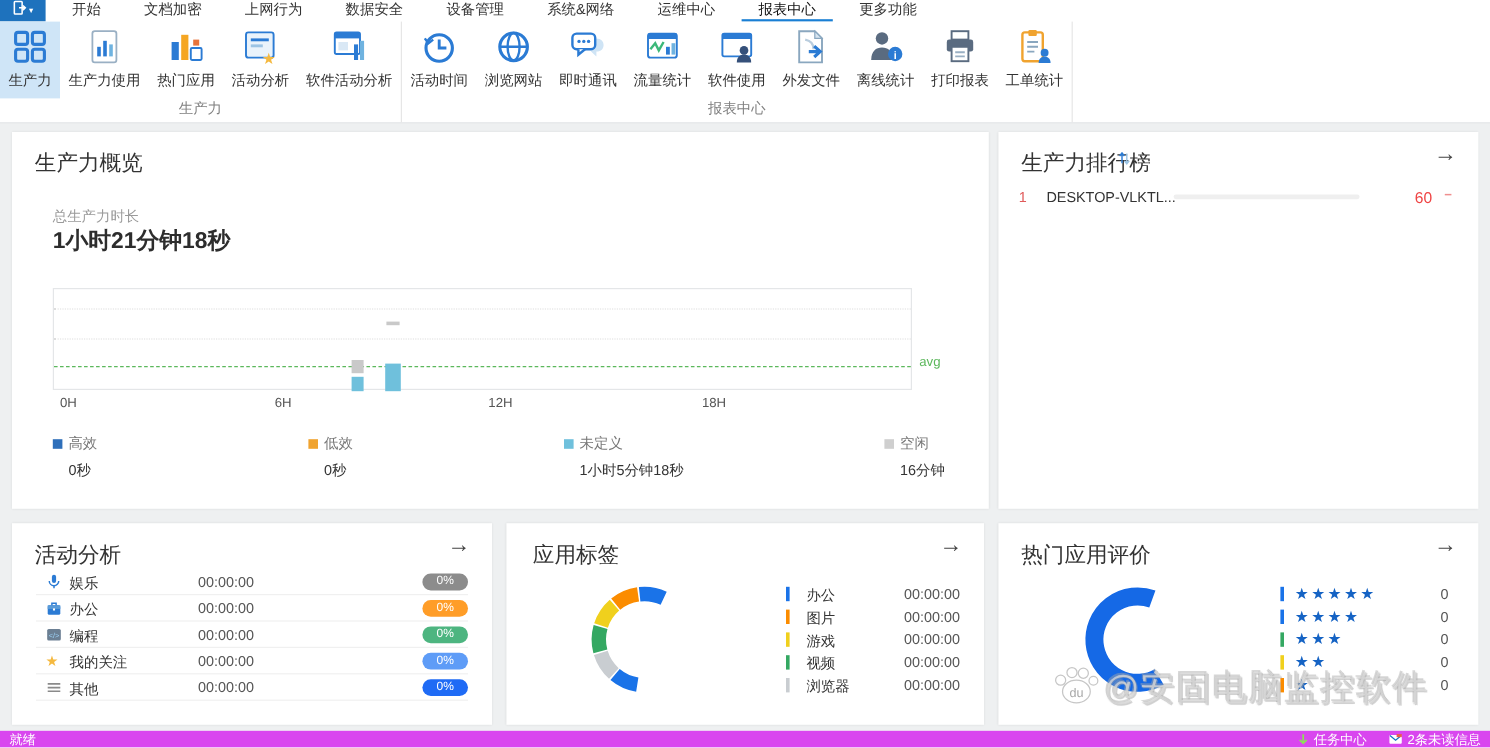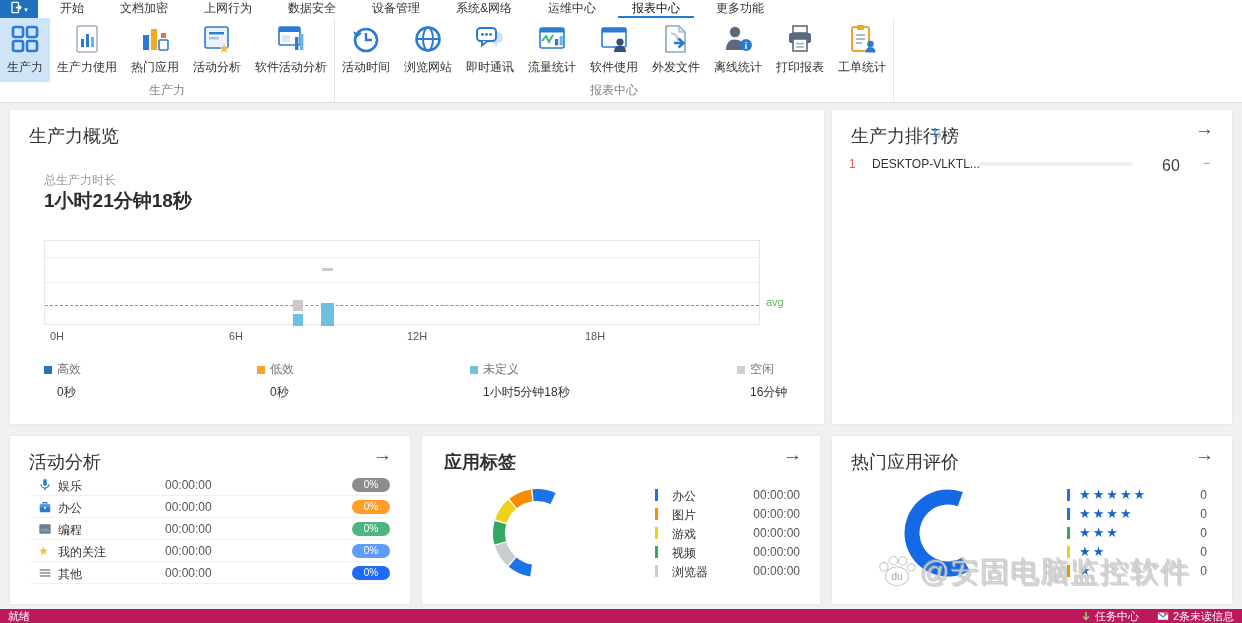--- a/index.html
+++ b/index.html
@@ -64,21 +64,21 @@
 
   
   .p-ranking { left:832px; top:7px; width:400px; height:314px; }
   .sort-ic { position:absolute; left:100px; top:15px; width:10px; height:12px; }
   .rk-row { position:absolute; left:0; top:42px; width:100%; height:24px; cursor:pointer; }
   .rk-rank { position:absolute; left:17px; top:5px; font-size:12px; color:#e05a5a; }
   .rk-name { position:absolute; left:40px; top:5px; font-size:12px; color:#333; }
   .rk-track { position:absolute; left:146px; top:10px; width:155px; height:4px; background:#efefef;
     border-radius:2px; }
   .rk-fill { height:4px; background:#d4d4d4; border-radius:2px; }
-  .rk-val { position:absolute; left:330px; top:5px; font-size:16px; color:#404040; }
+  .rk-val { position:absolute; left:347px; top:5px; font-size:13px; color:#ef4444; }
   .rk-trend { position:absolute; right:22px; top:5px; font-size:11px; color:#ef8f8f; font-weight:bold; }
 
   
   .p-activity { left:10px; top:333px; width:400px; height:168px; }
   .ac-rows { position:absolute; left:20px; top:38px; width:360px; }
   .ac-row { position:relative; height:22px; border-bottom:1px solid #f0f0f0; cursor:pointer; }
   .ac-ic { position:absolute; left:8px; top:4px; width:14px; height:14px; }
   .ac-ic svg { width:14px; height:14px; display:block; }
   .ac-star { font-size:12px; color:#f5b940; line-height:14px; }
   .ac-lb { position:absolute; left:28px; top:4px; font-size:12px; color:#333; }
@@ -98,21 +98,21 @@
 
   
   .p-rating { left:832px; top:333px; width:400px; height:168px; }
   .rt-donut { left:66px; top:47px; }
   .rt-legend { position:absolute; left:235px; top:50px; width:140px; }
   .rt-row { position:relative; height:19px; }
   .rt-stars { position:absolute; left:12px; top:1px; font-size:13px; letter-spacing:2px; }
   .rt-count { position:absolute; right:0; top:2px; font-size:12px; color:#555; }
 
   
-  .statusbar { position:absolute; left:0; top:609px; width:100%; height:14px; background:#be185d;
+  .statusbar { position:absolute; left:0; top:609px; width:100%; height:14px; background:#d946ef;
     color:#fff; font-size:11px; display:flex; align-items:center; }
   .sb-status { margin-left:8px; }
   .sb-right { margin-left:auto; display:flex; align-items:center; gap:18px; margin-right:8px; }
   .sb-item { display:flex; align-items:center; gap:4px; cursor:pointer; }
   .sb-item svg { display:block; }
 
   
   .watermark { position:absolute; left:886px; top:556px; display:flex; align-items:center; gap:2px;
     z-index:50; pointer-events:none; }
   .wm-text { font-size:29px; letter-spacing:1px; color:rgba(255,255,255,0.5);
@@ -440,21 +440,21 @@
               </svg>
             </span>
           <span class="ac-lb">其他</span>
           <span class="ac-time">00:00:00</span>
           <span class="badge" style="background: rgb(31, 107, 245);">0%</span>
         </div>
       </div>
     </section>
 
     <section class="panel p-tags">
-      <div class="ptitle" style="left:22px;font-weight:bold;">应用标签</div>
+      <div class="ptitle" style="left:22px;">应用标签</div>
       <span class="parrow">→</span>
       <svg class="donut tg-donut" viewBox="0 0 100 100">
         <g fill="none" stroke-width="12">
           <path d="M66.06,15.56 A38,38 0 0 0 46.03,12.21" style="stroke: rgb(26, 115, 232);"></path>
           <path d="M44.71,12.37 A38,38 0 0 0 26.09,20.47" style="stroke: rgb(251, 140, 0);"></path>
           <path d="M25.07,21.32 A38,38 0 0 0 13.86,38.26" style="stroke: rgb(240, 208, 29);"></path>
           <path d="M13.47,39.53 A38,38 0 0 0 13.30,59.83" style="stroke: rgb(52, 168, 98);"></path>
           <path d="M13.66,61.11 A38,38 0 0 0 24.57,78.24" style="stroke: rgb(201, 205, 209);"></path>
           <path d="M25.57,79.11 A38,38 0 0 0 44.06,87.53" style="stroke: rgb(26, 115, 232);"></path>
         </g>

